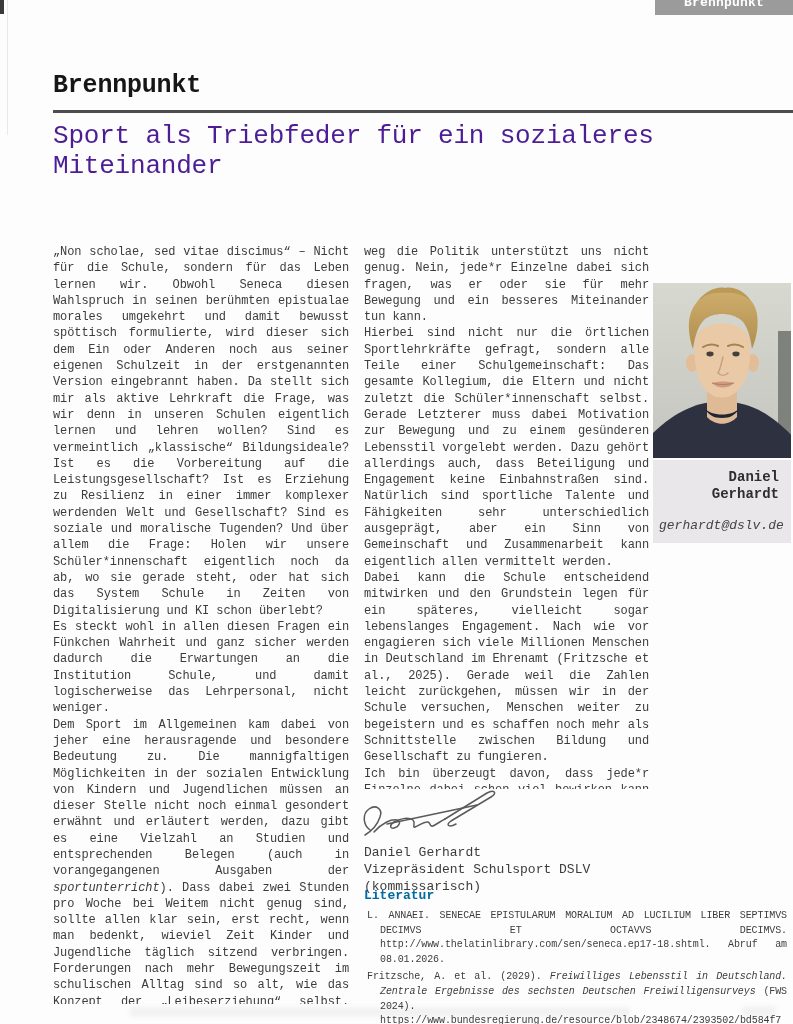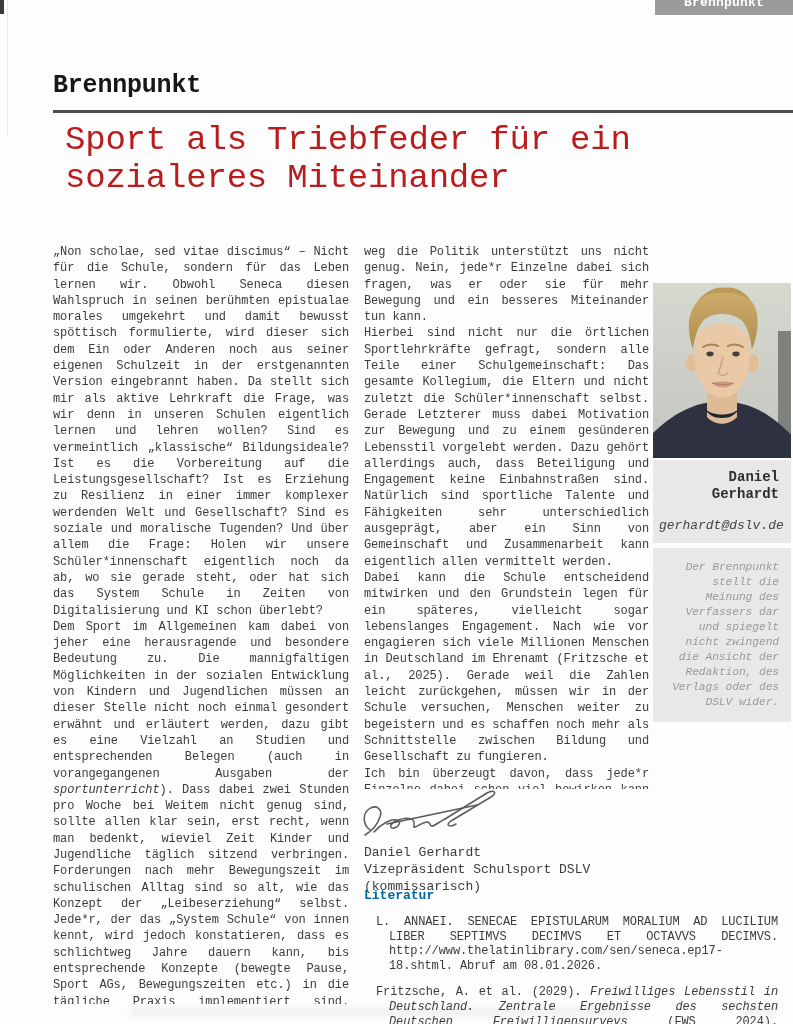--- a/index.html
+++ b/index.html
@@ -31,21 +31,21 @@
   
   .section-heading{
     position:absolute;left:53px;top:71px;
     font-size:25px;font-weight:bold;color:#161616;letter-spacing:-.2px;
   }
   .title-rule{
     position:absolute;left:53px;top:110px;right:0;height:3px;background:#4d4d4d;
   }
   .article-title{
     position:absolute;left:53px;top:121px;right:10px;
-    font-size:34px;font-weight:400;color:#b91c1c;letter-spacing:-.2px;margin-left:12px;
+    font-size:26px;font-weight:400;color:#4c1d95;letter-spacing:-.2px;
   }
 
   
   .col{
     position:absolute;top:244px;
     font-size:12px;line-height:16.3px;letter-spacing:-.1px;
     text-align:justify;
     color:#3c3c3c;
     hyphens:auto;-webkit-hyphens:auto;
     overflow:hidden;
@@ -58,21 +58,21 @@
   
   .signoff{position:absolute;left:364px;top:786px;width:285px;}
   .signature-svg{display:block;margin:0 0 2px -4px;}
   .author-name{font-size:13px;line-height:17px;color:#3c3c3c;}
   .author-role{font-size:13px;line-height:17px;color:#3c3c3c;}
 
   
   .literature{position:absolute;left:364px;top:878px;width:426px;}
   .literature h3{margin:10px 0 6px 0;font-size:13px;font-weight:bold;color:#0369a1;}
   .ref{
-    margin:12px;font-size:12px;line-height:14.6px;letter-spacing:-.1px;
+    margin:3px;font-size:10px;line-height:14.6px;letter-spacing:-.1px;
     text-align:justify;color:#3c3c3c;
     padding-left:13px;text-indent:-13px;
     overflow-wrap:anywhere;
   }
   .ref .ref-italic{font-style:italic;}
 
   
   .sidebar{position:absolute;left:653px;top:283px;width:138px;}
   .photo{display:block;width:138px;height:175px;}
   .name-box{
@@ -102,20 +102,21 @@
   <div class="corner-tab">
     <span>Brennpunkt</span>
   </div>
 
   <div class="section-heading">Brennpunkt</div>
   <div class="title-rule"></div>
   <div class="article-title">Sport als Triebfeder für ein sozialeres Miteinander</div>
 
   <div class="col col-left">
     <p>„Non scholae, sed vitae discimus“ – Nicht für die Schule, sondern für das Leben lernen wir. Obwohl Seneca diesen Wahlspruch in seinen berühmten epistualae morales umgekehrt und damit bewusst spöttisch formulierte, wird dieser sich dem Ein oder Anderen noch aus seiner eigenen Schulzeit in der erstgenannten Version eingebrannt haben. Da stellt sich mir als aktive Lehrkraft die Frage, was wir denn in unseren Schulen eigentlich lernen und lehren wollen? Sind es vermeintlich „klassische“ Bildungsideale? Ist es die Vorbereitung auf die Leistungsgesellschaft? Ist es Erziehung zu Resilienz in einer immer komplexer werdenden Welt und Gesellschaft? Sind es soziale und moralische Tugenden? Und über allem die Frage: Holen wir unsere Schüler*innenschaft eigentlich noch da ab, wo sie gerade steht, oder hat sich das System Schule in Zeiten von Digitalisierung und KI schon überlebt?</p>
+    <p>Es steckt wohl in allen diesen Fragen ein Fünkchen Wahrheit und ganz sicher werden dadurch die Erwartungen an die Institution Schule, und damit logischerweise das Lehrpersonal, nicht weniger.</p>
     <p><span>Dem Sport im Allgemeinen kam dabei von jeher eine herausragende und besondere Bedeutung zu. Die mannigfaltigen Möglichkeiten in der sozialen Entwicklung von Kindern und Jugendlichen müssen an dieser Stelle nicht noch einmal gesondert erwähnt und erläutert werden, dazu gibt es eine Vielzahl an Studien und entsprechenden Belegen (auch in vorangegangenen Ausgaben der </span><span class="journal-italic">sportunterricht</span><span>). Dass dabei zwei Stunden pro Woche bei Weitem nicht genug sind, sollte allen klar sein, erst recht, wenn man bedenkt, wieviel Zeit Kinder und Jugendliche täglich sitzend verbringen. Forderungen nach mehr Bewegungszeit im schulischen Alltag sind so alt, wie das Konzept der „Leibeserziehung“ selbst. Jede*r, der das „System Schule“ von innen kennt, wird jedoch konstatieren, dass es schlichtweg Jahre dauern kann, bis entsprechende Konzepte (bewegte Pause, Sport AGs, Bewegungszeiten etc.) in die tägliche Praxis implementiert sind. Darüber kann und muss man sich echauffieren. Entscheidend ist: Was tun wir dagegen? Wie reagieren wir auf diese bekannten Probleme und Herausforderungen?</span></p>
     <p>Es kann nicht die Lösung sein, diese Umstände als gegeben hinzunehmen und einfach so stehen zu lassen. Die Veränderung fängt im Kleinen an und muss schrittweise in den Köpfen aller ankommen.</p>
 
   </div>
 
   <div class="col col-right">
     <p>weg die Politik unterstützt uns nicht genug. Nein, jede*r Einzelne dabei sich fragen, was er oder sie für mehr Bewegung und ein besseres Miteinander tun kann.</p>
     <p>Hierbei sind nicht nur die örtlichen Sportlehrkräfte gefragt, sondern alle Teile einer Schulgemeinschaft: Das gesamte Kollegium, die Eltern und nicht zuletzt die Schüler*innenschaft selbst. Gerade Letzterer muss dabei Motivation zur Bewegung und zu einem gesünderen Lebensstil vorgelebt werden. Dazu gehört allerdings auch, dass Beteiligung und Engagement keine Einbahnstraßen sind. Natürlich sind sportliche Talente und Fähigkeiten sehr unterschiedlich ausgeprägt, aber ein Sinn von Gemeinschaft und Zusammenarbeit kann eigentlich allen vermittelt werden.</p>
     <p>Dabei kann die Schule entscheidend mitwirken und den Grundstein legen für ein späteres, vielleicht sogar lebenslanges Engagement. Nach wie vor engagieren sich viele Millionen Menschen in Deutschland im Ehrenamt (Fritzsche et al., 2025). Gerade weil die Zahlen leicht zurückgehen, müssen wir in der Schule versuchen, Menschen weiter zu begeistern und es schaffen noch mehr als Schnittstelle zwischen Bildung und Gesellschaft zu fungieren.</p>
     <p>Ich bin überzeugt davon, dass jede*r Einzelne dabei schon viel bewirken kann und der Sport in einer immer verwirrenderen und komplexeren Welt Struktur und Halt geben kann. Nicht zuletzt, weil dort an vielen Orten in der Republik das faire Miteinander, die Gemeinschaft und gegenseitiger Respekt gelebt werden. Machen wir uns und unseren Mitmenschen diese Werte im Alltag wieder bewusster, bin ich sicher, dass das wohlklingende lateinische Zitat vom Eingang des Textes nicht nur eine leere Phrase bleibt.</p>
@@ -178,18 +179,15 @@
 
       <path d="M59 100 C66 98 74 98 81 100 C75 106 65 106 59 100 Z" fill="#cf9a81"></path>
       <path d="M59 100 C66 102 74 102 81 100" stroke="#b07f66" stroke-width="1" fill="none"></path>
     </svg>
 
     <div class="name-box">
       <div class="n">Daniel Gerhardt</div>
       <div class="e">gerhardt@dslv.de</div>
     </div>
 
-    <div class="disclaimer-box">
-      <div class="d">Der Brennpunkt stellt die Meinung des Verfassers dar und spiegelt nicht zwingend die Ansicht der Redaktion, des Verlags oder des DSLV wider.</div>
-    </div>
   </div>
 
 </div>
 
 </body></html>

